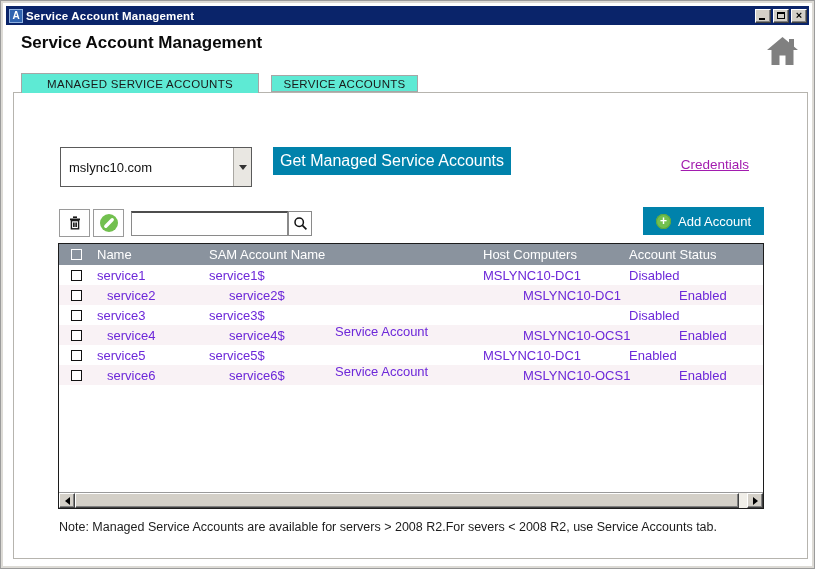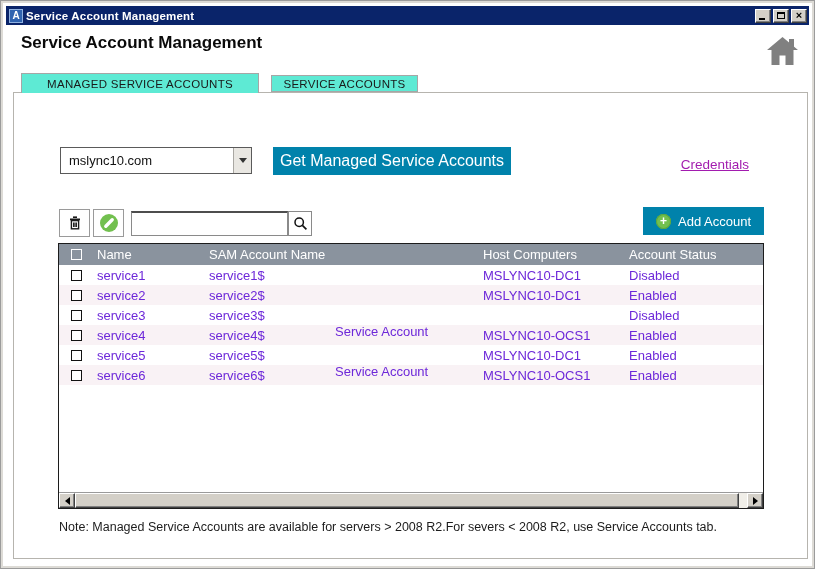--- a/index.html
+++ b/index.html
@@ -41,21 +41,21 @@
     display:flex; align-items:center; justify-content:center; cursor:pointer;
   }
   .tab-active { left:18px; top:70px; width:238px; height:20px; border-bottom:none; z-index:3; }
   .tab-inactive { left:268px; top:72px; width:147px; height:17px; z-index:3; }
   .panel {
     position:absolute; left:10px; top:89px; width:795px; height:467px;
     background:#ffffff; border:1px solid #b6b4ae; z-index:1;
   }
   
   .combo {
-    position:absolute; left:57px; top:144px; width:192px; height:27px;
+    position:absolute; left:57px; top:144px; width:192px; height:40px;
     background:#ffffff; border:1px solid #5a5a5a; z-index:4;
     display:flex; align-items:center; cursor:default;
   }
   .combo-value { flex:1; font-size:13px; color:#111; padding-left:8px; }
   .combo-arrow-box {
     width:18px; height:100%; background:#e9e7e2; border-left:1px solid #a9a7a2;
     display:flex; align-items:center; justify-content:center;
   }
   .combo-arrow { width:0; height:0; border-left:4px solid transparent; border-right:4px solid transparent; border-top:5px solid #333; }
   .btn-teal {
@@ -96,21 +96,21 @@
   .table-wrap {
     position:absolute; left:55px; top:240px; width:706px; height:266px;
     border:1px solid #1c1c1c; z-index:4; background:#ffffff;
     display:flex; flex-direction:column;
   }
   .thead {
     height:21px; background:#8a939e; color:#ffffff; display:flex; align-items:center;
     font-size:13px; flex:none;
   }
   .trow { height:20px; display:flex; align-items:center; font-size:13px; color:#6d28d9; flex:none; background:#ffffff; }
-  .trow.alt { background:#f9f2f5; }
+  .trow.alt { background:#f9f2f5;gap:10px; }
   .td, .th { padding-left:4px; white-space:nowrap; overflow:hidden; }
   .col-check { width:34px; padding:0; display:flex; align-items:center; justify-content:center; flex:none; }
   .col-name { width:112px; flex:none; }
   .col-sam { width:126px; flex:none; }
   .col-description { width:148px; flex:none;margin-top:32px; }
   .col-host { width:146px; flex:none; }
   .col-status { width:130px; flex:none; }
   .cb { width:11px; height:11px; border:1.5px solid #111; background:#ffffff; display:inline-block; cursor:pointer; }
   .cb-header { border-color:#ffffff; background:transparent; }
   .table-fill { flex:1; background:#ffffff; }

